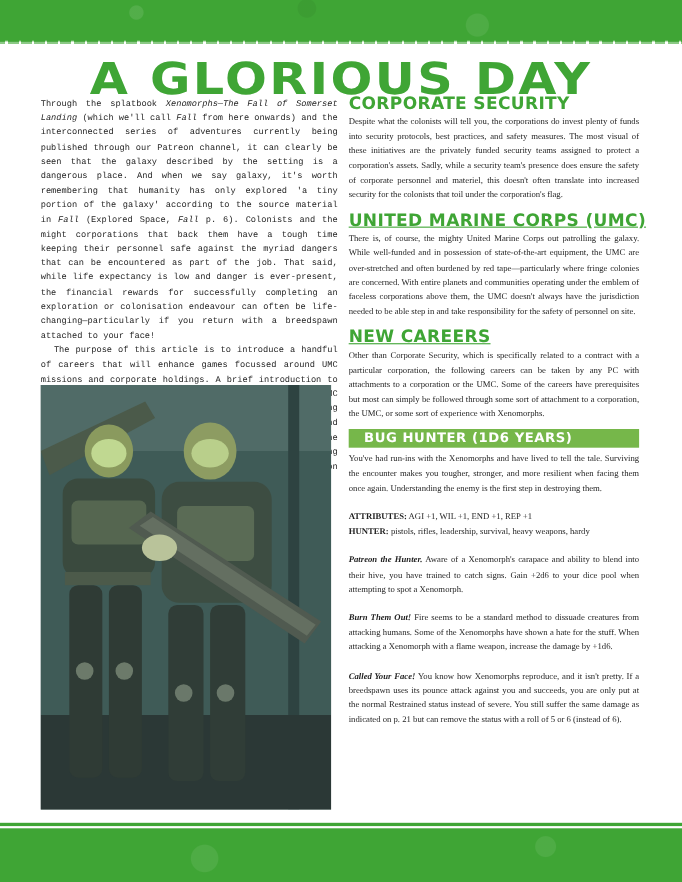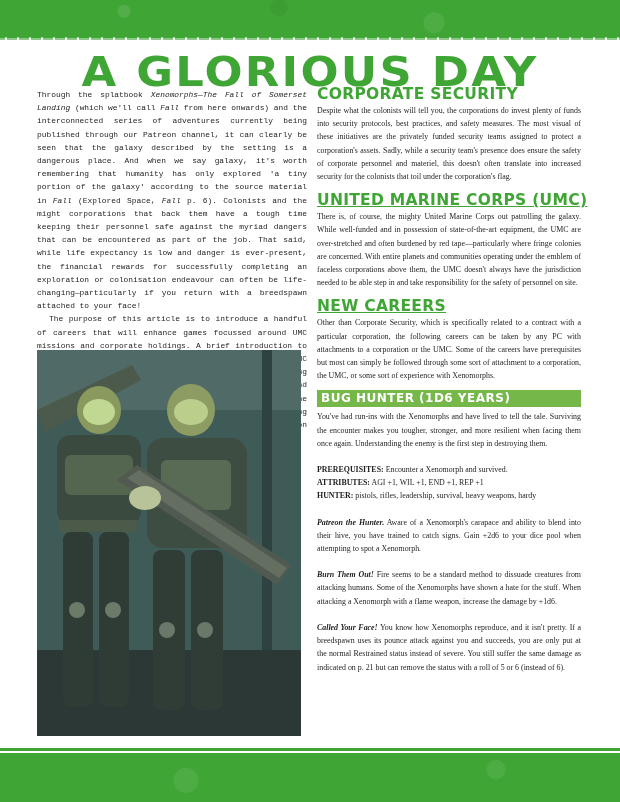--- a/index.html
+++ b/index.html
@@ -52,21 +52,21 @@
   p.indent { text-indent: 12px; }
   .h2 {
     font-family: "DejaVu Sans", "Liberation Sans", sans-serif;
     font-weight: bold; color: #3fa535; font-size: 15.5px; line-height: 17px;
     letter-spacing: 0.3px; margin: 0 0 1px 0; white-space: nowrap;
   }
   .h2.gap { margin-top: 9px; text-decoration: underline; }
   .h3-bar {
     background: #7cb342; background: #76b74a;
     color: #ffffff; font-family: "DejaVu Sans", "Liberation Sans", sans-serif;
-    font-weight: bold; font-size: 12px; line-height: 17px; padding: 0 4px;
+    font-weight: bold; font-size: 12px; line-height: 17px; padding: 0 14px;
     margin: 8px 0 3px 0; letter-spacing: 0.5px;
   }
   .spacer { height: 13px; }
   .stat { font-size: 7.9px; line-height: 13.2px; }
   .stat b { font-weight: bold; }
   .talent-name { font-weight: bold; font-style: italic; }
   em { font-style: italic; }
   .art {
     position: absolute; left: 37px; top: 350px; width: 264px; height: 386px;
     overflow: hidden;
@@ -128,21 +128,20 @@
   <h2 class="h2 gap">UNITED MARINE CORPS (UMC)</h2>
   <p>There is, of course, the mighty United Marine Corps out patrolling the galaxy. While well-funded and in possession of state-of-the-art equipment, the UMC are over-stretched and often burdened by red tape—particularly where fringe colonies are concerned. With entire planets and communities operating under the emblem of faceless corporations above them, the UMC doesn't always have the jurisdiction needed to be able step in and take responsibility for the safety of personnel on site.</p>
 
   <h2 class="h2 gap">NEW CAREERS</h2>
   <p>Other than Corporate Security, which is specifically related to a contract with a particular corporation, the following careers can be taken by any PC with attachments to a corporation or the UMC. Some of the careers have prerequisites but most can simply be followed through some sort of attachment to a corporation, the UMC, or some sort of experience with Xenomorphs.</p>
 
   <div class="h3-bar">BUG HUNTER (1D6 YEARS)</div>
   <p>You've had run-ins with the Xenomorphs and have lived to tell the tale. Surviving the encounter makes you tougher, stronger, and more resilient when facing them once again. Understanding the enemy is the first step in destroying them.</p>
   <div class="spacer"></div>
 
-  <div class="stat"><b>PREREQUISITES:</b><span> Encounter a Xenomorph and survived.</span></div>
   <div class="stat"><b>ATTRIBUTES:</b><span> AGI +1, WIL +1, END +1, REP +1</span></div>
   <div class="stat"><b>HUNTER:</b><span> pistols, rifles, leadership, survival, heavy weapons, hardy</span></div>
   <div class="spacer"></div>
 
   <p><span class="talent-name">Patreon the Hunter.</span><span> Aware of a Xenomorph's carapace and ability to blend into their hive, you have trained to catch signs. Gain +2d6 to your dice pool when attempting to spot a Xenomorph.</span></p>
   <div class="spacer"></div>
   <p><span class="talent-name">Burn Them Out!</span><span> Fire seems to be a standard method to dissuade creatures from attacking humans. Some of the Xenomorphs have shown a hate for the stuff. When attacking a Xenomorph with a flame weapon, increase the damage by +1d6.</span></p>
   <div class="spacer"></div>
   <p><span class="talent-name">Called Your Face!</span><span> You know how Xenomorphs reproduce, and it isn't pretty. If a breedspawn uses its pounce attack against you and succeeds, you are only put at the normal Restrained status instead of severe. You still suffer the same damage as indicated on p. 21 but can remove the status with a roll of 5 or 6 (instead of 6).</span></p>
   <div class="spacer"></div>

